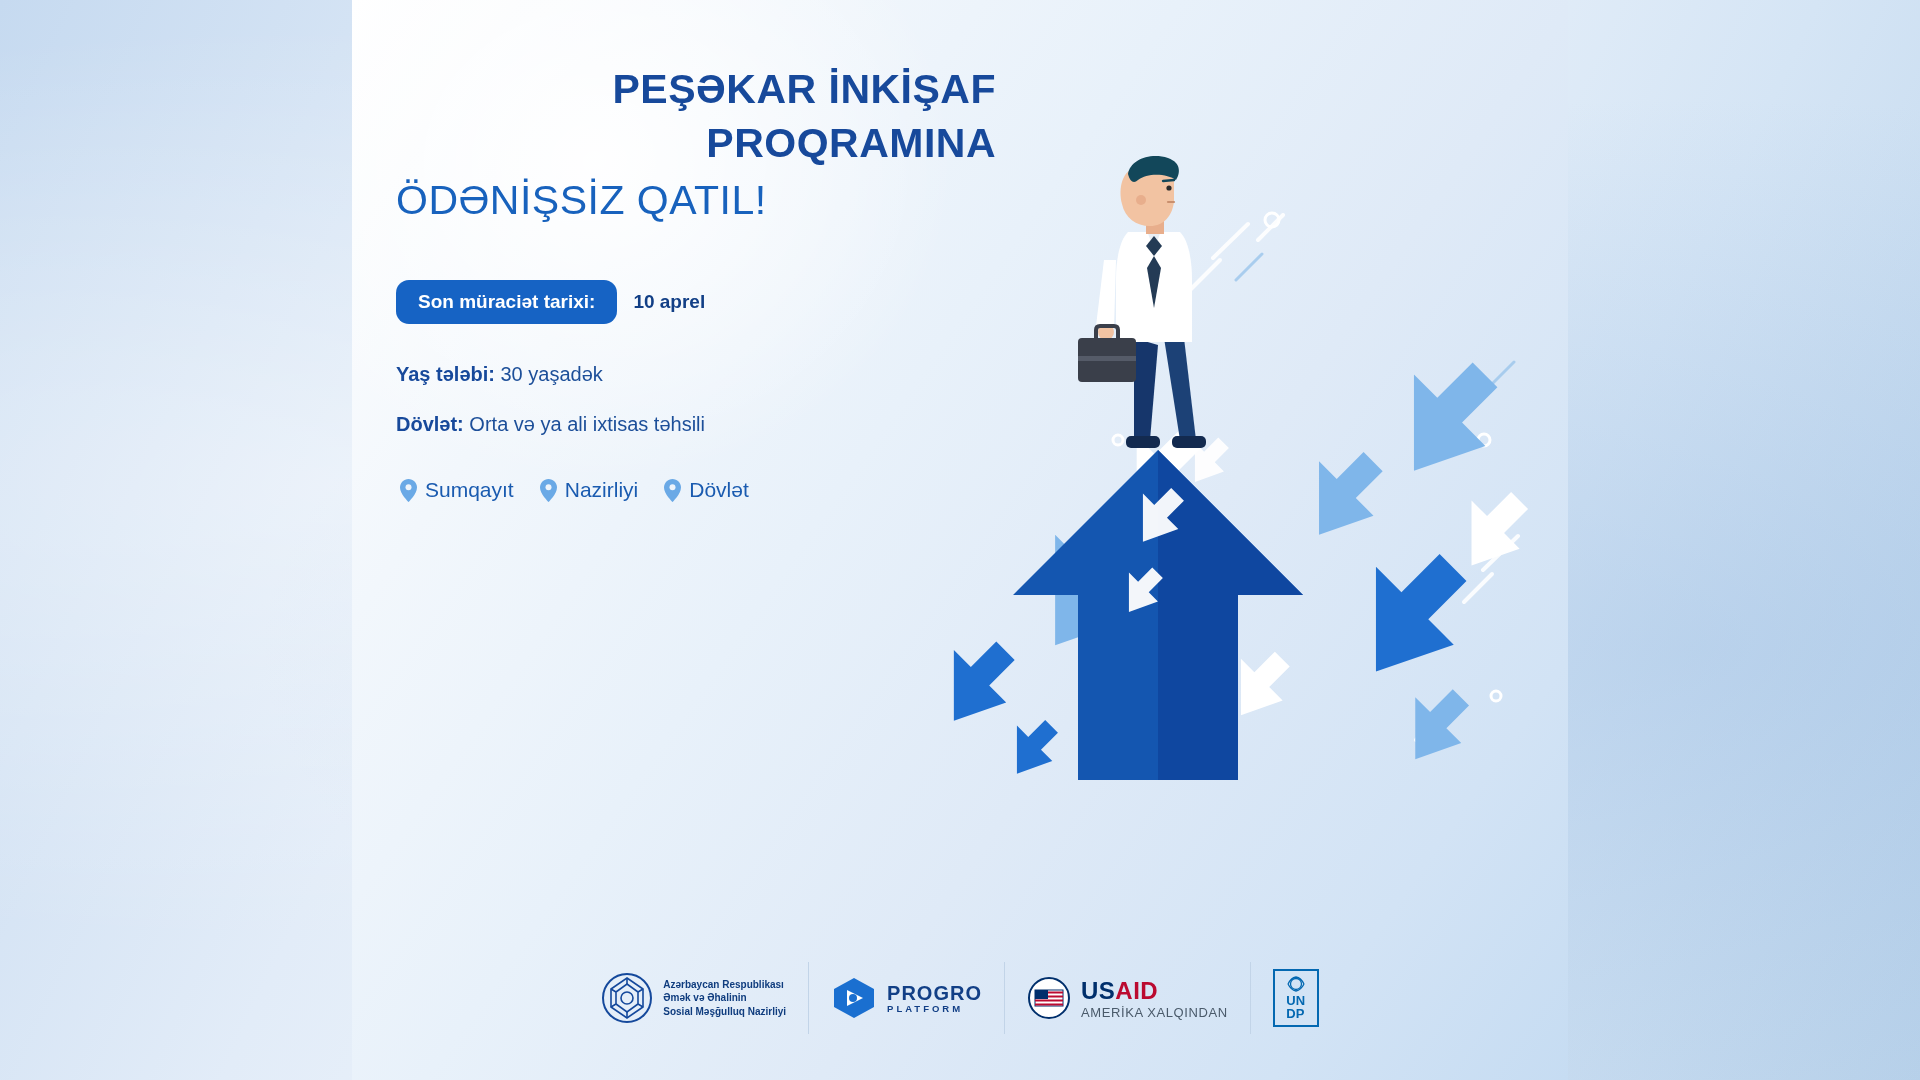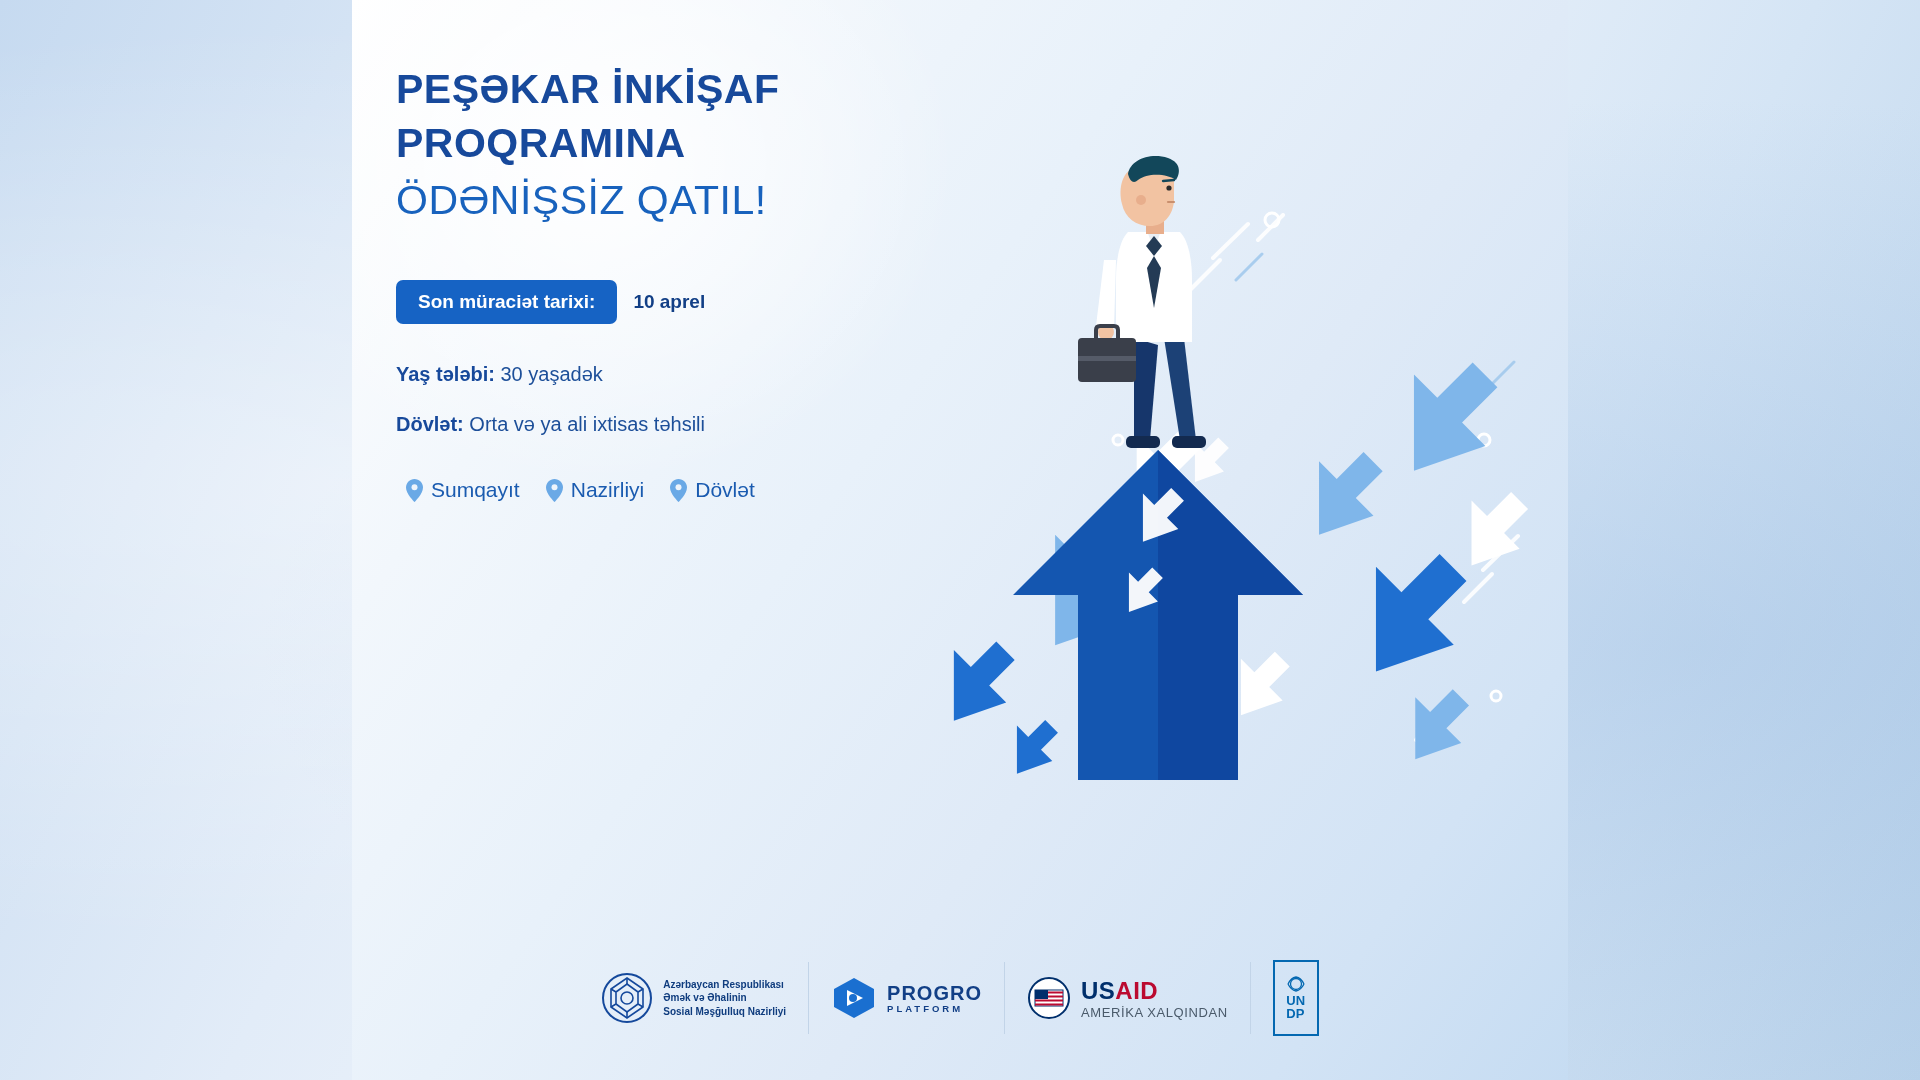--- a/index.html
+++ b/index.html
@@ -54,20 +54,21 @@
     top: 62px;
     width: 600px;
   }
   .headline .l1, .headline .l2 {
     font-size: 41px;
     font-weight: bold;
     color: #17499b;
     letter-spacing: .5px;
     line-height: 1.32;
     text-transform: uppercase;
+    text-align: right;
   }
   .headline .l3 {
     font-size: 41px;
     font-weight: 500;
     color: #1862bd;
     line-height: 1.5;
     letter-spacing: .5px;
     text-transform: uppercase;
   }
 
@@ -78,21 +79,21 @@
     display: flex;
     align-items: center;
     gap: 16px;
   }
   .deadline-pill {
     background: #1663c4;
     color: #ffffff;
     font-size: 19px;
     font-weight: bold;
     padding: 11px 22px;
-    border-radius: 7px;
+    border-radius: 13px;
     white-space: nowrap;
   }
   .deadline-value {
     color: #123f86;
     font-size: 19px;
     font-weight: bold;
   }
 
   .req {
     position: absolute;
@@ -101,21 +102,21 @@
     color: #1c4a92;
     white-space: nowrap;
   }
   .req b { font-weight: bold; color: #17499b; }
   .req span { font-weight: normal; color: #1d4f99; }
   .req-age { top: 363px; }
   .req-edu { top: 413px; }
 
   .locations {
     position: absolute;
-    left: 54px;
+    left: 48px;
     top: 478px;
     display: flex;
     align-items: center;
     gap: 26px;
   }
   .loc {
     display: flex;
     align-items: center;
     gap: 8px;
     font-size: 21px;
@@ -176,21 +177,21 @@
     font-weight: bold;
   }
   .usaid-main {
     font-size: 24px; font-weight: bold; letter-spacing: .5px;
   }
   .usaid-main .us { color: #002f6c; }
   .usaid-main .aid { color: #bb0a30; }
   .usaid-sub { font-size: 13px; color: #4a5a6a; letter-spacing: .6px; }
   .undp-box {
     border: 2px solid #0468b1;
-    width: 46px; height: 76px;
+    width: 46px; height: 58px;
     display: flex; flex-direction: column;
     align-items: center; justify-content: center;
     gap: 2px;
     color: #0468b1;
     font-weight: bold;
     font-size: 13px;
     line-height: 1;
   }
 </style>
 </head>

